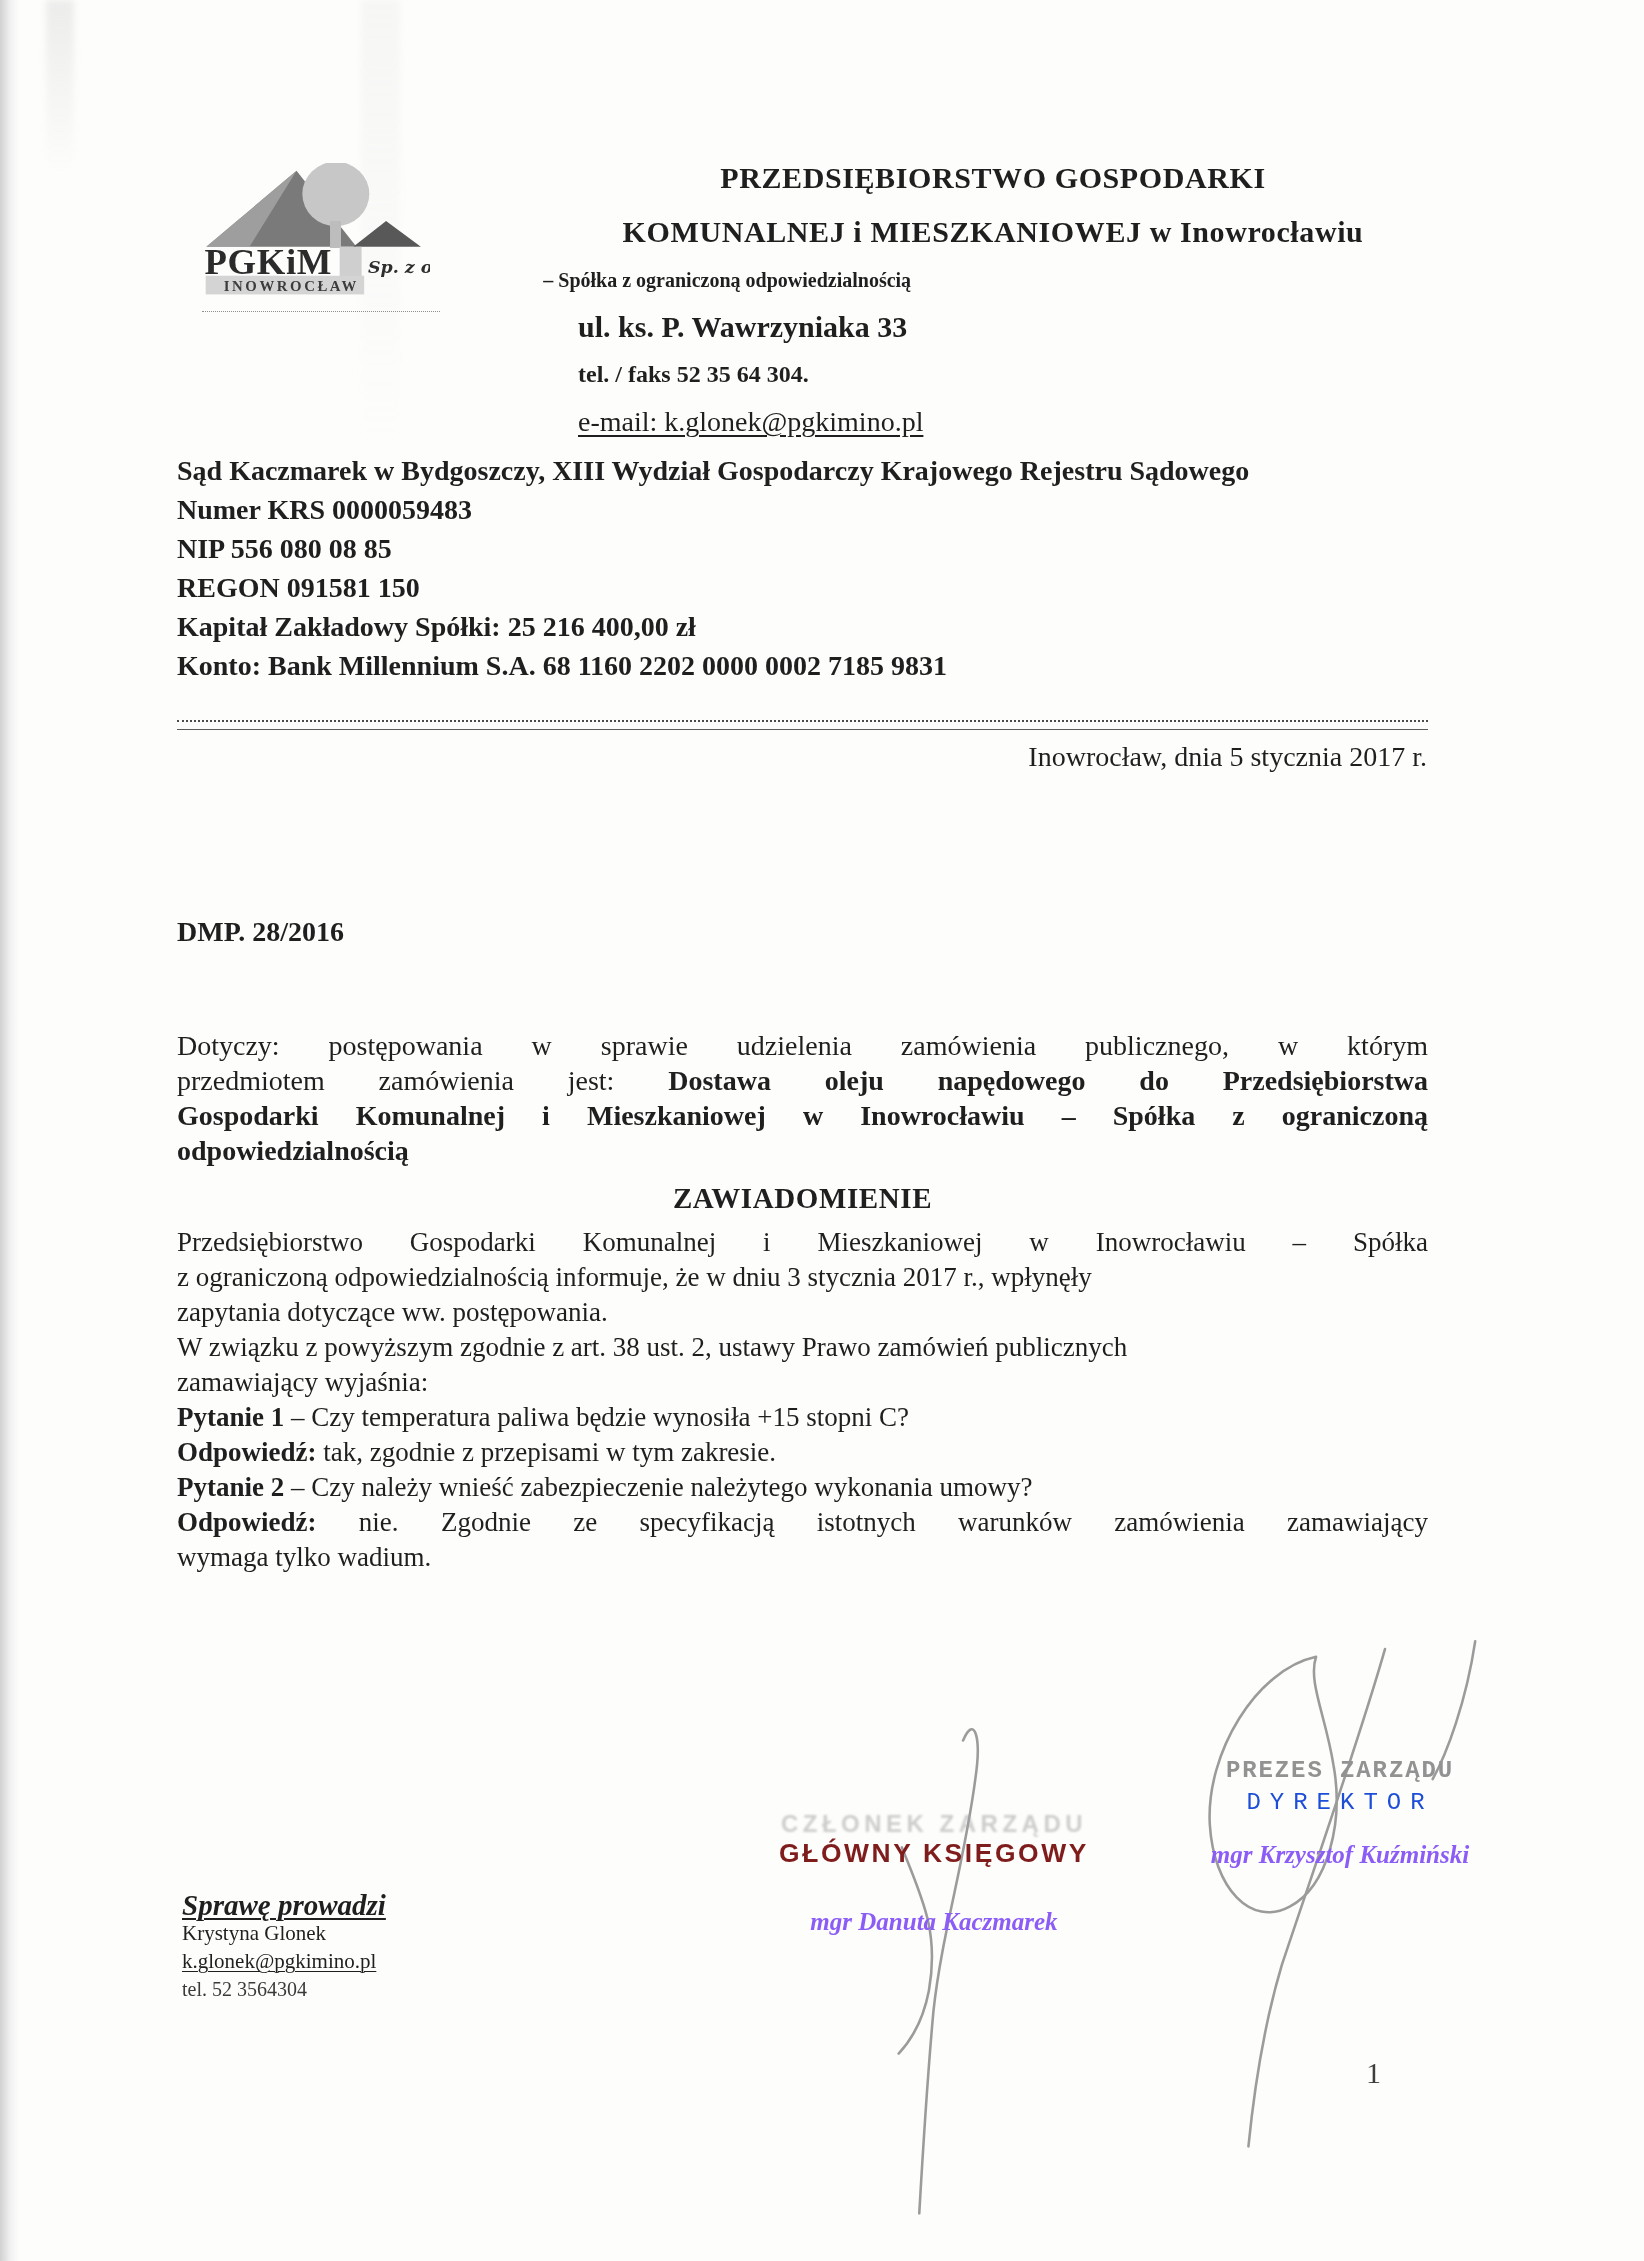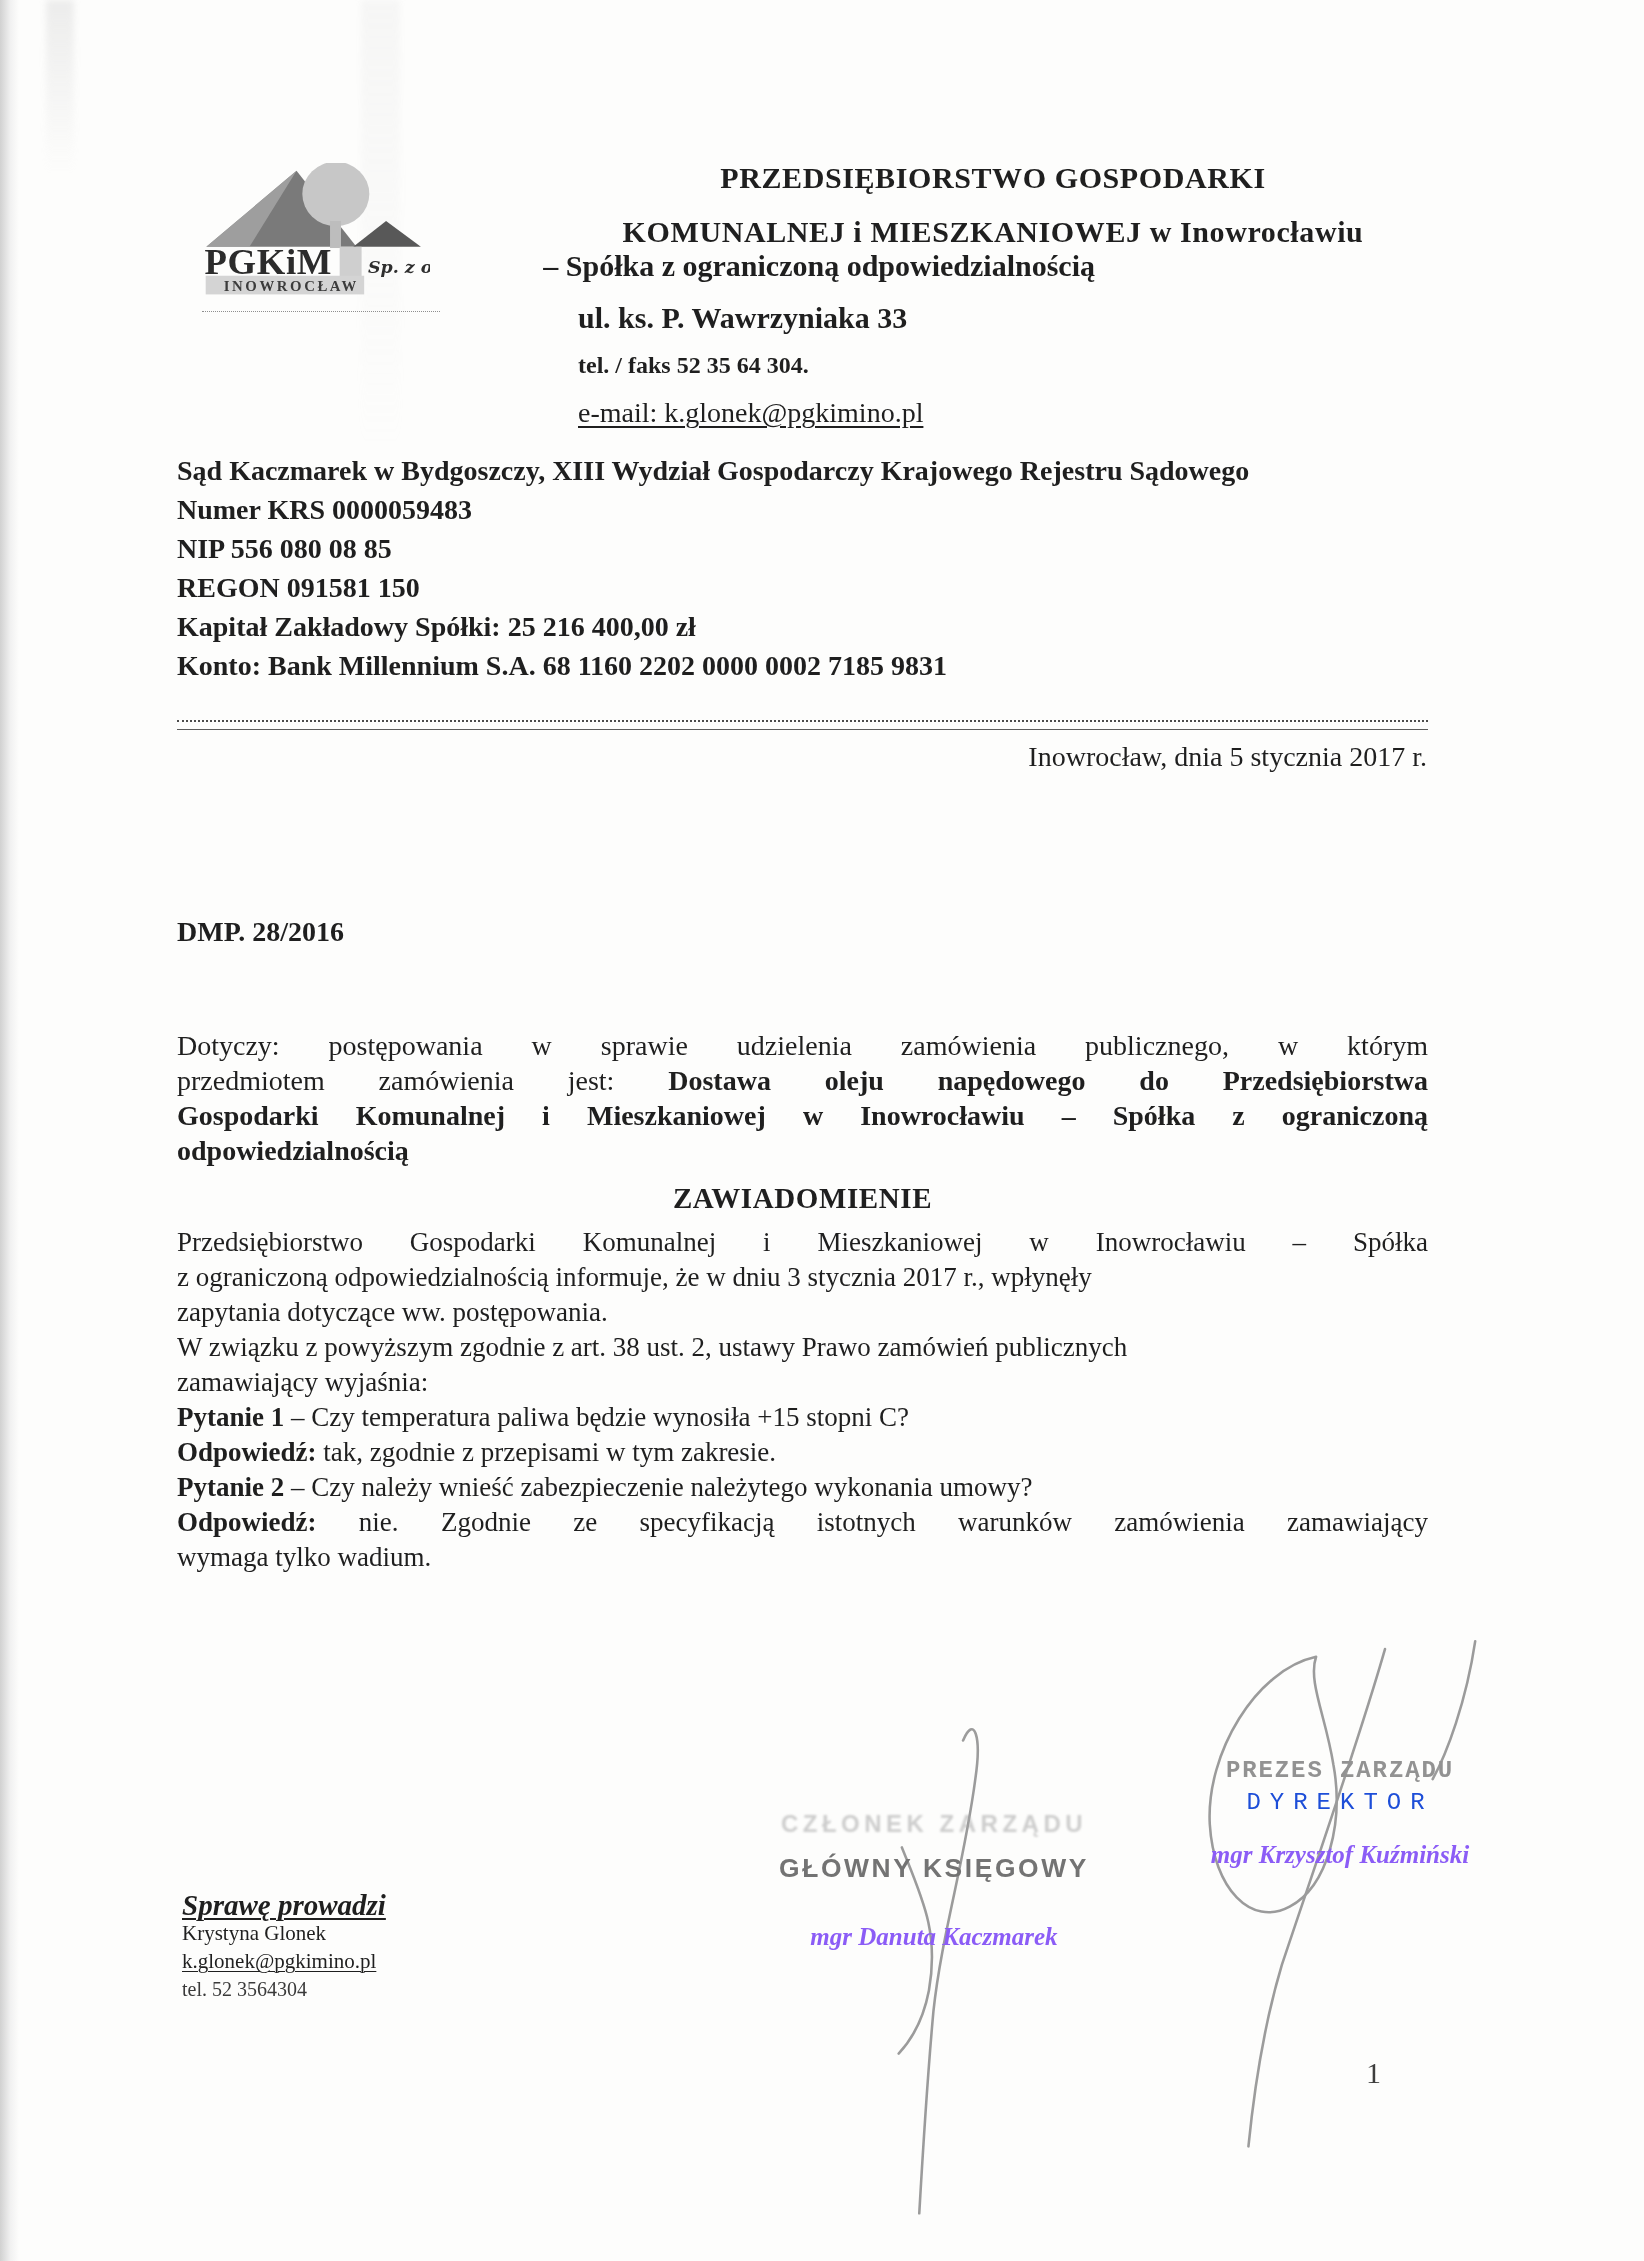--- a/index.html
+++ b/index.html
@@ -15,21 +15,21 @@
     filter:blur(3.2px);opacity:.45;}
   .streak1{left:46px;top:0;width:28px;height:174px;}
   .streak2{left:361px;top:0;width:39px;height:451px;opacity:.18;}
   
   .logo{position:absolute;left:203px;top:163px;width:227px;height:134px;}
   .logo-underline{position:absolute;left:202px;top:311px;width:238px;border-top:1.9px dotted #8f8f8f;}
   
   .header{position:absolute;left:533px;top:161px;width:920px;}
   .h1,.h2{font-size:30px;font-weight:bold;text-align:center;letter-spacing:0.6px;white-space:nowrap;}
   .h2{margin-top:20px;}
-  .h3{font-size:30px;font-weight:bold;padding-left:10.3px;white-space:nowrap;}
+  .h3{font-size:20px;font-weight:bold;margin-top:20px;padding-left:10.3px;white-space:nowrap;}
   .h4{font-size:30px;font-weight:bold;margin-top:18px;padding-left:45px;white-space:nowrap;}
   .h5{font-size:24px;font-weight:bold;margin-top:17px;padding-left:45px;white-space:nowrap;}
   .h6{font-size:28px;margin-top:18px;padding-left:45px;white-space:nowrap;}
   .h6 span{text-decoration:underline;text-decoration-thickness:1.9px;text-underline-offset:3.9px;}
   
   .registry{position:absolute;left:177px;top:451px;width:1253px;font-size:28px;font-weight:bold;line-height:39px;white-space:nowrap;}
   
   .sep-dot{position:absolute;left:177px;top:720px;width:1251px;border-top:2.6px dotted #4c4c4c;}
   .sep-solid{position:absolute;left:177px;top:729px;width:1251px;border-top:1.9px solid #5a5a5a;}
   
@@ -44,21 +44,21 @@
     font-size:29px;font-weight:bold;letter-spacing:0.6px;}
   
   .bodytext{position:absolute;left:177px;top:1225px;width:1251px;font-size:27px;line-height:35px;}
   
   .stamp{position:absolute;text-align:center;color:#8e8e8e;}
   .stamp-left{left:747px;top:1810px;width:374px;}
   .stamp-right{left:1153px;top:1757px;width:374px;}
   .stamp-faded{font-family:"Liberation Sans",sans-serif;font-weight:bold;font-size:24px;
     letter-spacing:4.5px;color:#a6a6a6;opacity:.55;filter:blur(0.8px);white-space:nowrap;}
   .stamp-role{font-family:"Liberation Sans",sans-serif;font-weight:bold;font-size:26.4px;
-    letter-spacing:2.6px;color:#737373;filter:blur(0.3px);white-space:nowrap;margin-top:15px;}
+    letter-spacing:2.6px;color:#7f1d1d;filter:blur(0.3px);white-space:nowrap;margin-top:0;}
   .stamp-role-mono{font-family:"Liberation Mono",monospace;font-size:24px;letter-spacing:1.9px;
     color:#929292;filter:blur(0.3px);white-space:nowrap;font-weight:bold;}
   .stamp-role-mono2{font-family:"Liberation Mono",monospace;font-size:24px;letter-spacing:9px;
     color:#1d4ed8;filter:blur(0.3px);white-space:nowrap;margin-top:5.2px;}
   .stamp-name{font-family:Liberation Serif, serif;font-style:italic;font-weight:bold;font-size:25px;
     color:#8b5cf6;filter:blur(0.2px);white-space:nowrap;}
   .stamp-left .stamp-name{margin-top:39px;}
   .stamp-right .stamp-name{margin-top:24.5px;}
   .sig-svg{position:absolute;left:0;top:0;width:1644px;height:2261px;pointer-events:none;}
   

